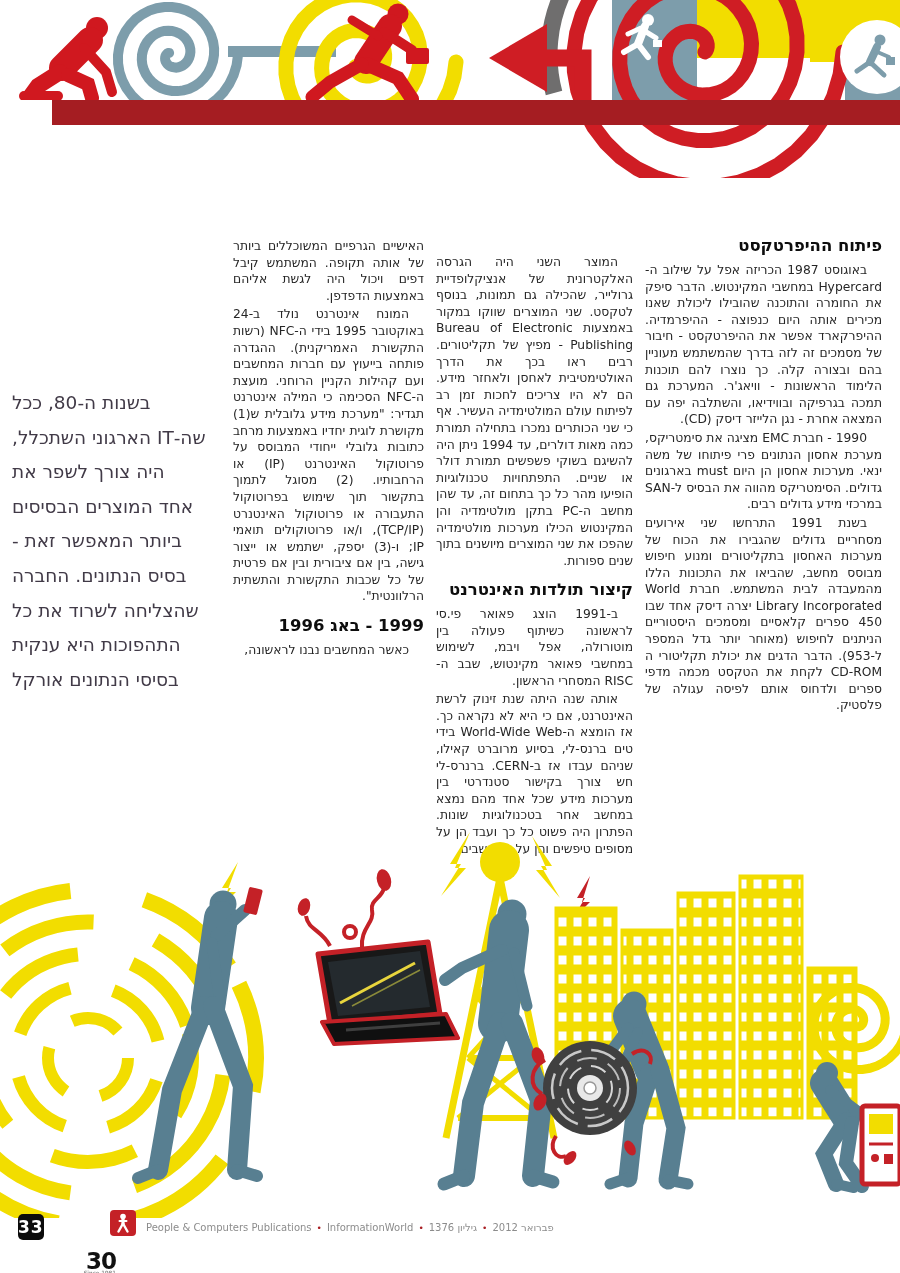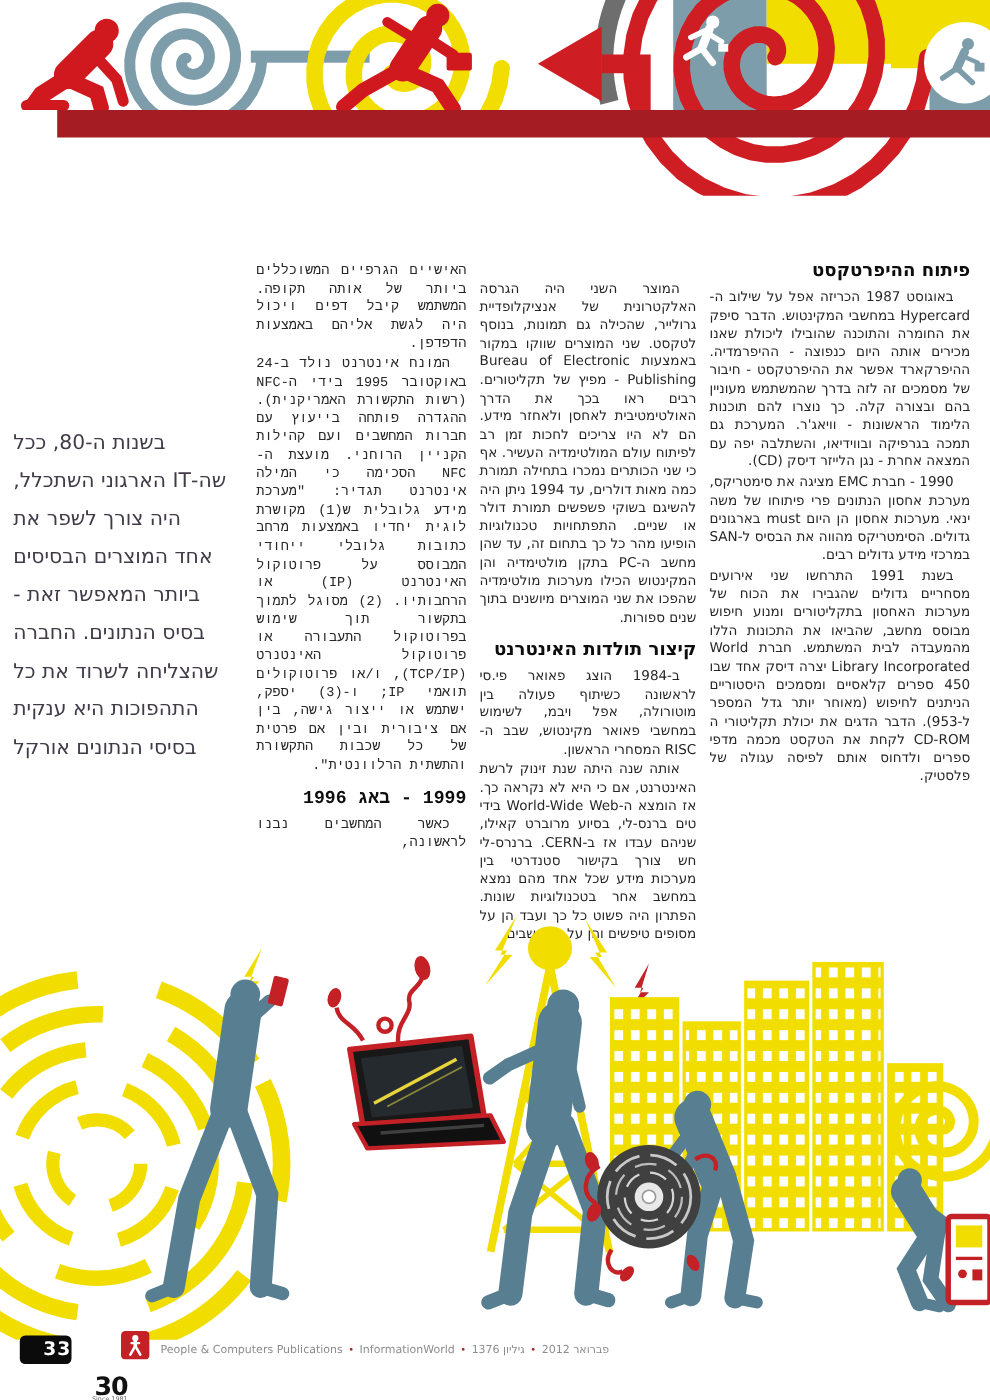--- a/index.html
+++ b/index.html
@@ -11,28 +11,28 @@
   
   .col{position:absolute;direction:rtl;text-align:justify;font-size:12.3px;line-height:16.6px;
        color:#262626;}
   .col p{margin:0 0 2px 0;}
   .col p.indent{text-indent:15px;}
   .col h2{font-size:16.5px;line-height:19px;margin:11px 0 7px 0;color:#0d0d0d;
           font-weight:bold;text-align:right;}
   .col h2:first-child{margin-top:0;}
   .col-right{right:18px;top:236px;width:237px;}
   .col-middle{right:267px;top:254px;width:197px;}
-  .col-left{right:476px;top:238px;width:191px;font-family:Liberation Mono, monospace;}
+  .col-left{right:476px;top:238px;width:191px;}
   
   .pullquote{position:absolute;left:12px;top:386px;width:212px;direction:rtl;text-align:left;
              font-size:18.5px;line-height:34.6px;color:#413a47;white-space:pre-line;}
   
   .footer{position:absolute;left:0;top:1204px;width:900px;height:54px;}
-  .page-badge{position:absolute;left:18px;top:10px;width:47px;height:26px;background:#0b0b0b;
-              border-radius:5px;color:#fff;font-size:17px;font-weight:bold;text-align:right;
+  .page-badge{position:absolute;left:18px;top:10px;width:26px;height:26px;background:#0b0b0b;
+              border-radius:5px;color:#fff;font-size:17px;font-weight:bold;text-align:left;
               line-height:26px;letter-spacing:1px;}
   .logo30{position:absolute;left:82px;top:6px;width:34px;text-align:right;margin-top:40px;}
   .logo30 .num{font-size:23px;font-weight:bold;color:#111;letter-spacing:-1px;line-height:22px;display:block;}
   .logo30 .since{font-size:5.8px;color:#666;display:block;margin-top:-2px;}
   .logo-icon{position:absolute;left:110px;top:6px;}
   .publine{position:absolute;left:146px;top:18px;font-size:10px;color:#8c8c8c;direction:ltr;
            white-space:nowrap;}
   .publine .bullet{color:#a92025;margin:0 5px;font-size:9px;}
 </style>
 </head>
@@ -119,21 +119,21 @@
 
   <div class="col col-right">
       <h2>פיתוח ההיפרטקסט</h2>
       <p class="indent">באוגוסט 1987 הכריזה אפל על שילוב ה-Hypercard במחשבי המקינטוש. הדבר סיפק את החומרה והתוכנה שהובילו ליכולת שאנו מכירים אותה היום כנפוצה - ההיפרמדיה. ההיפרקארד אפשר את ההיפרטקסט - חיבור של מסמכים זה לזה בדרך שהמשתמש מעוניין בהם ובצורה קלה. כך נוצרו להם תוכנות הלימוד הראשונות - וויאג'ר. המערכת גם תמכה בגרפיקה ובווידיאו, והשתלבה יפה עם המצאה אחרת - נגן הלייזר דיסק (CD).</p>
       <p class="indent">1990 - חברת EMC מציגה את סימטריקס, מערכת אחסון הנתונים פרי פיתוחו של משה ינאי. מערכות אחסון הן היום must בארגונים גדולים. הסימטריקס מהווה את הבסיס ל-SAN במרכזי מידע גדולים רבים.</p>
       <p class="indent">בשנת 1991 התרחשו שני אירועים מסחריים גדולים שהגבירו את הכוח של מערכות האחסון בתקליטורים ומנוע חיפוש מבוסס מחשב, שהביאו את התכונות הללו מהמעבדה לבית המשתמש. חברת World Library Incorporated יצרה דיסק אחד שבו 450 ספרים קלאסיים ומסמכים היסטוריים הניתנים לחיפוש (מאוחר יותר גדל המספר ל-953). הדבר הדגים את יכולת תקליטורי ה CD-ROM לקחת את הטקסט מכמה מדפי ספרים ולדחוס אותם לפיסה עגולה של פלסטיק.</p>
     </div>
   <div class="col col-middle">
       <p class="indent">המוצר השני היה הגרסה האלקטרונית של אנציקלופדיית גרולייר, שהכילה גם תמונות, בנוסף לטקסט. שני המוצרים שווקו במקור באמצעות Bureau of Electronic Publishing - מפיץ של תקליטורים. רבים ראו בכך את הדרך האולטימטיבית לאחסן ולאחזר מידע. הם לא היו צריכים לחכות זמן רב לפיתוח עולם המולטימדיה העשיר. אף כי שני הכותרים נמכרו בתחילה תמורת כמה מאות דולרים, עד 1994 ניתן היה להשיגם בשוקי פשפשים תמורת דולר או שניים. התפתחויות טכנולוגיות הופיעו מהר כל כך בתחום זה, עד שהן מחשב ה-PC בתקן מולטימדיה והן המקינטוש הכילו מערכות מולטימדיה שהפכו את שני המוצרים מיושנים בתוך שנים ספורות.</p>
       <h2>קיצור תולדות האינטרנט</h2>
-      <p class="indent">ב-1984 הוצג פאואר פי.סי לראשונה כשיתוף פעולה בין מוטורולה, אפל ויבמ, לשימוש במחשבי פאואר מקינטוש, שבב ה-RISC המסחרי הראשון.</p>
+      <p class="indent">ב-1991 הוצג פאואר פי.סי לראשונה כשיתוף פעולה בין מוטורולה, אפל ויבמ, לשימוש במחשבי פאואר מקינטוש, שבב ה-RISC המסחרי הראשון.</p>
       <p class="indent">אותה שנה היתה שנת זינוק לרשת האינטרנט, אם כי היא לא נקראה כך. אז הומצא ה-World-Wide Web בידי טים ברנס-לי, בסיוע מרוברט קאילו, שניהם עבדו אז ב-CERN. ברנרס-לי חש צורך בקישור סטנדרטי בין מערכות מידע שכל אחד מהם נמצא במחשב אחר בטכנולוגיות שונות. הפתרון היה פשוט כל כך ועבד הן על מסופים טיפשים והן על המחשבים</p>
     </div>
   <div class="col col-left">
       <p>האישיים הגרפיים המשוכללים ביותר של אותה תקופה. המשתמש קיבל דפים ויכול היה לגשת אליהם באמצעות הדפדפן.</p>
       <p class="indent">המונח אינטרנט נולד ב-24 באוקטובר 1995 בידי ה-NFC (רשות התקשורת האמריקנית). ההגדרה פותחה בייעוץ עם חברות המחשבים ועם קהילות הקניין הרוחני. מועצת ה-NFC הסכימה כי המילה אינטרנט תגדיר: "מערכת מידע גלובלית ש(1) מקושרת לוגית יחדיו באמצעות מרחב כתובות גלובלי ייחודי המבוסס על פרוטוקול האינטרנט (IP) או הרחבותיו. (2) מסוגל לתמוך בתקשור תוך שימוש בפרוטוקול התעבורה או פרוטוקול האינטנרט (TCP/IP), ו/או פרוטוקולים תואמי IP; ו-(3) יספק, ישתמש או ייצור גישה, בין אם ציבורית ובין אם פרטית של כל שכבות התקשורת והתשתית הרלוונטית".</p>
       <h2>1999 - באג 1996</h2>
       <p class="indent">כאשר המחשבים נבנו לראשונה,</p>
     </div>
 
   <svg class="art-bottom" width="900" height="400" viewBox="0 0 900 400">

